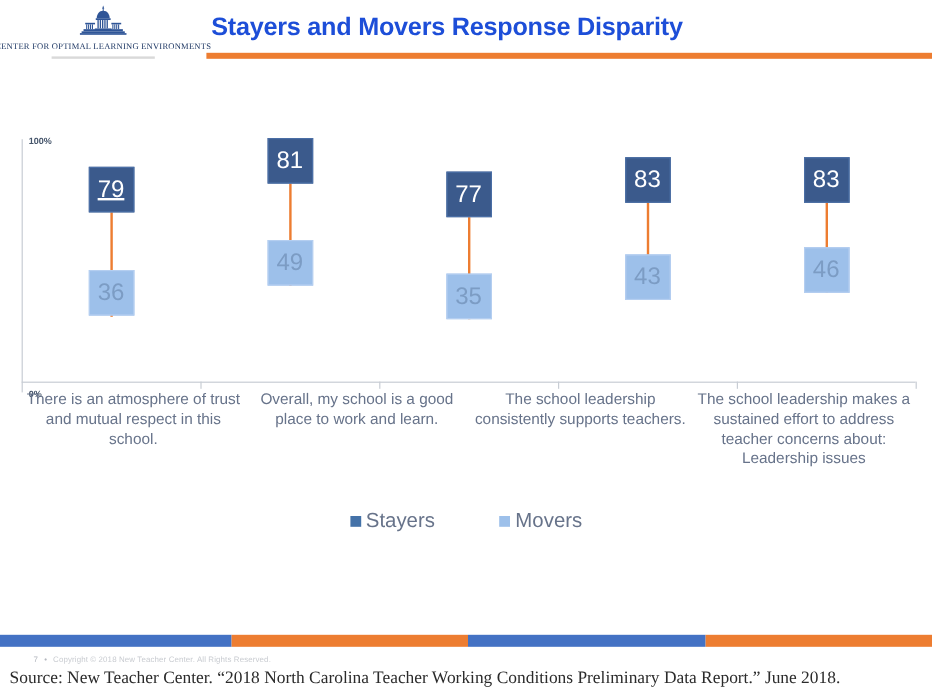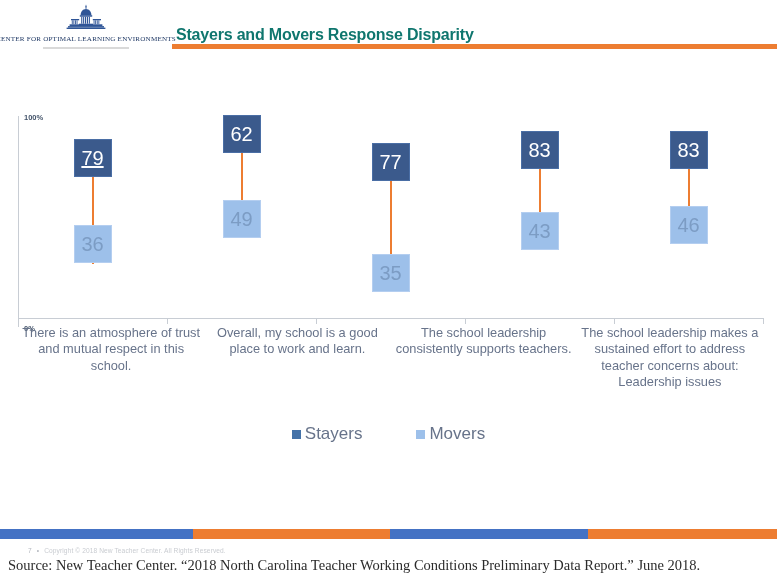--- a/index.html
+++ b/index.html
@@ -18,22 +18,22 @@
     display:flex;flex-direction:column;align-items:center;justify-content:flex-start;}
   #logo-mark{width:46px;height:30px;display:block;}
   #logo-text{
     font-family:"Liberation Serif", serif;
     font-size:7.1px;letter-spacing:.2px;color:#1f3864;white-space:nowrap;
     margin-top:1px;
   }
   #logo-rule{width:86px;height:2px;background:#d9d9d9;margin-top:4px;}
 
   #page-title{
-    position:absolute;left:176px;top:20px;width:596px;
-    font-size:16px;font-weight:bold;color:#0f766e;
+    position:absolute;left:176px;top:8px;width:596px;
+    font-size:21px;font-weight:bold;color:#1d4ed8;
     letter-spacing:-.2px;line-height:30px;
   }
   #title-rule{position:absolute;left:172px;top:44px;width:605px;height:5px;background:#ed7d31;}
 
   
   #chart{position:absolute;left:0;top:108px;width:617px;height:350px;text-align:right;}
   #y-axis{position:absolute;left:18px;top:8px;width:1px;height:211px;background:#c8cdd4;}
   #x-axis{position:absolute;left:18px;top:210px;width:745px;height:1px;background:#c8cdd4;}
   .xtick{position:absolute;top:210px;width:1px;height:6px;background:#c8cdd4;}
 
@@ -129,27 +129,27 @@
   <div id="label-0">0%</div>
 
   <div id="plot-groups">
       <div class="series-group" style="left: 18px; width: 149px;">
         <div class="connector" style="top: 69.42px; height: 86.86px; background: rgb(237, 125, 49);"></div>
         <div class="marker stayers" style="top: 31.42px; text-decoration: underline;">79</div>
         <div class="marker movers" style="top: 117px;">36</div>
       </div>
       <div class="series-group" style="left: 167px; width: 149px;">
         <div class="connector" style="top: 45.18px; height: 84.84px; background: rgb(237, 125, 49);"></div>
-        <div class="marker stayers" style="top: 7.18px;">62</div>
+        <div class="marker stayers" style="top: 7.18px;">81</div>
         <div class="marker movers" style="top: 92.02px;">49</div>
       </div>
       <div class="series-group" style="left: 316px; width: 149px;">
         <div class="connector" style="top: 73.46px; height: 84.84px; background: rgb(237, 125, 49);"></div>
         <div class="marker stayers" style="top: 35.46px;">77</div>
-        <div class="marker movers" style="top: 120.3px; margin-top: 26px;">35</div>
+        <div class="marker movers" style="top: 120.3px;">35</div>
       </div>
       <div class="series-group" style="left: 465px; width: 149px;">
         <div class="connector" style="top: 61.34px; height: 80.8px; background: rgb(237, 125, 49);"></div>
         <div class="marker stayers" style="top: 23.34px;">83</div>
         <div class="marker movers" style="top: 104.14px;">43</div>
       </div>
       <div class="series-group" style="left: 614px; width: 149px;">
         <div class="connector" style="top: 61.34px; height: 74.74px; background: rgb(237, 125, 49);"></div>
         <div class="marker stayers" style="top: 23.34px;">83</div>
         <div class="marker movers" style="top: 98.08px;">46</div>

